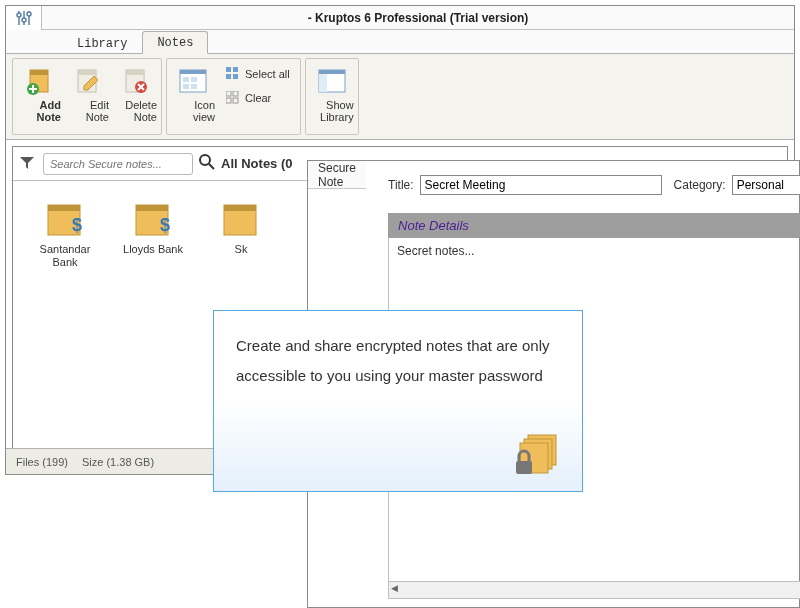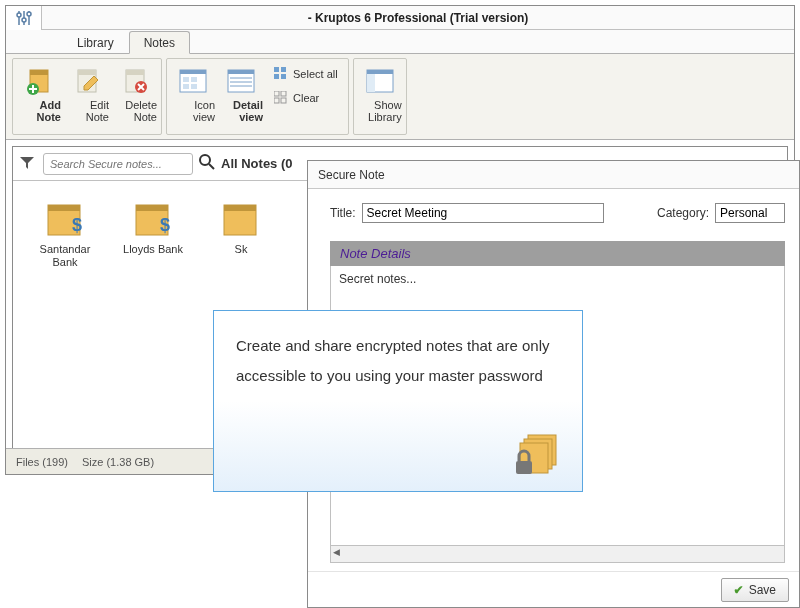--- a/index.html
+++ b/index.html
@@ -38,23 +38,24 @@
     text-align: center;
     font-size: 12px;
     font-weight: bold;
     color: #222;
   }
   
   .tabs-row {
     height: 24px;
     background: #fafafa;
     display: flex;
-    align-items: flex-start;
+    align-items: center;
     padding-left: 56px;
     border-bottom: 1px solid #b0b0b0;
+    font-family: Liberation Mono, monospace;
   }
   .tab {
     padding: 4px 14px 3px;
     font-size: 12px;
     color: #333;
     cursor: pointer;
     border: 1px solid transparent;
     border-bottom: none;
     position: relative;
     top: 1px;
@@ -192,21 +193,21 @@
   }
 
   
   .dialog {
     position: absolute;
     left: 307px; top: 160px;
     width: 493px; height: 448px;
     border: 1px solid #8a8a8a;
     background: #fff;
     display: flex;
-    flex-direction: column;
+    flex-direction: row;
   }
   .dialog-title {
     height: 28px;
     background: #fafafa;
     border-bottom: 1px solid #c8c8c8;
     display: flex;
     align-items: center;
     padding: 0 10px;
     font-size: 12px;
   }
@@ -367,32 +368,20 @@
             <rect x="1" y="1" width="26" height="22" fill="#fff" stroke="#7aa0c8"></rect>
             <rect x="1" y="1" width="26" height="4" fill="#7aa0c8"></rect>
             <rect x="4" y="8" width="6" height="5" fill="#cfe0f0"></rect>
             <rect x="12" y="8" width="6" height="5" fill="#cfe0f0"></rect>
             <rect x="4" y="15" width="6" height="5" fill="#cfe0f0"></rect>
             <rect x="12" y="15" width="6" height="5" fill="#cfe0f0"></rect>
           </svg>
         </div>
         <div class="lbl">Icon view</div>
       </div>
-      <div class="ribbon-btn bold">
-        <div class="ic">
-          <svg width="28" height="24" viewBox="0 0 28 24">
-            <rect x="1" y="1" width="26" height="22" fill="#fff" stroke="#7aa0c8"></rect>
-            <rect x="1" y="1" width="26" height="4" fill="#7aa0c8"></rect>
-            <line x1="3" y1="9" x2="25" y2="9" stroke="#7aa0c8"></line>
-            <line x1="3" y1="13" x2="25" y2="13" stroke="#7aa0c8"></line>
-            <line x1="3" y1="17" x2="25" y2="17" stroke="#7aa0c8"></line>
-          </svg>
-        </div>
-        <div class="lbl">Detail view</div>
-      </div>
       <div class="ribbon-small-col">
         <div class="ribbon-small-btn">
           <span class="sic">
             <svg width="14" height="14" viewBox="0 0 14 14">
               <rect x="0" y="0" width="5" height="5" fill="#6fa0d0"></rect>
                 <rect x="7" y="0" width="5" height="5" fill="#6fa0d0"></rect>
               <rect x="0" y="7" width="5" height="5" fill="#6fa0d0"></rect>
                 <rect x="7" y="7" width="5" height="5" fill="#6fa0d0"></rect>
             </svg>
           </span>

